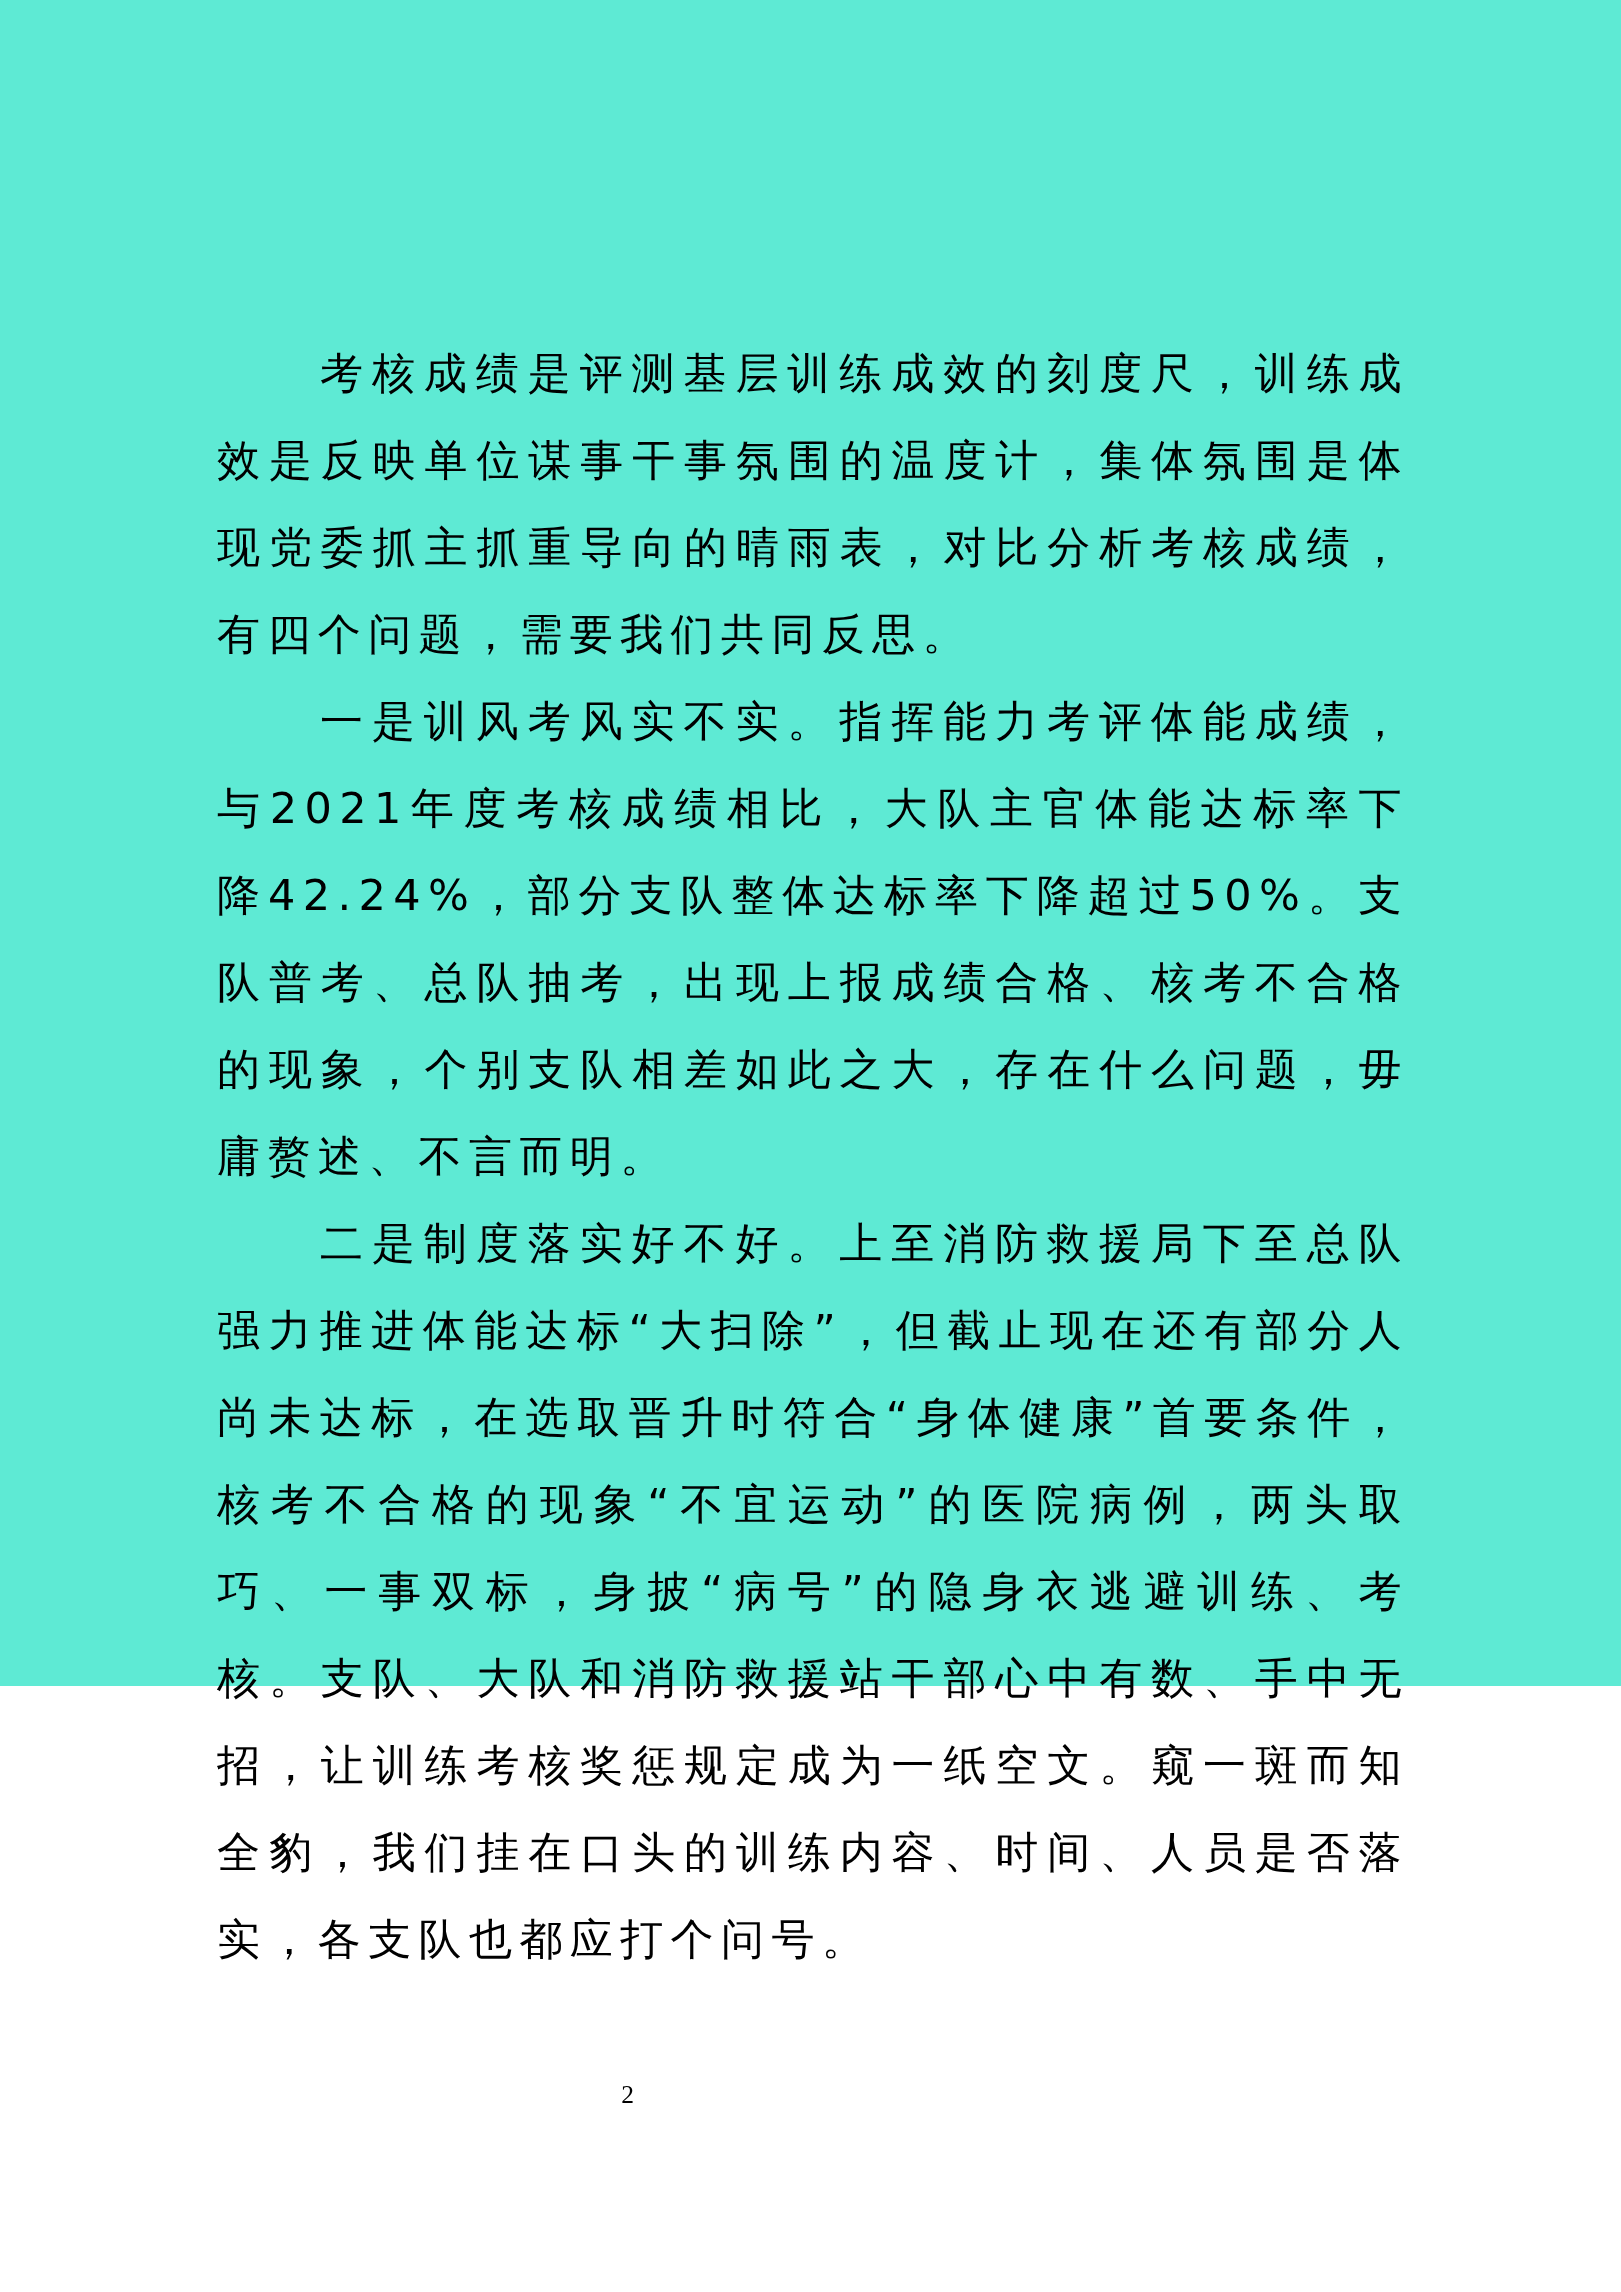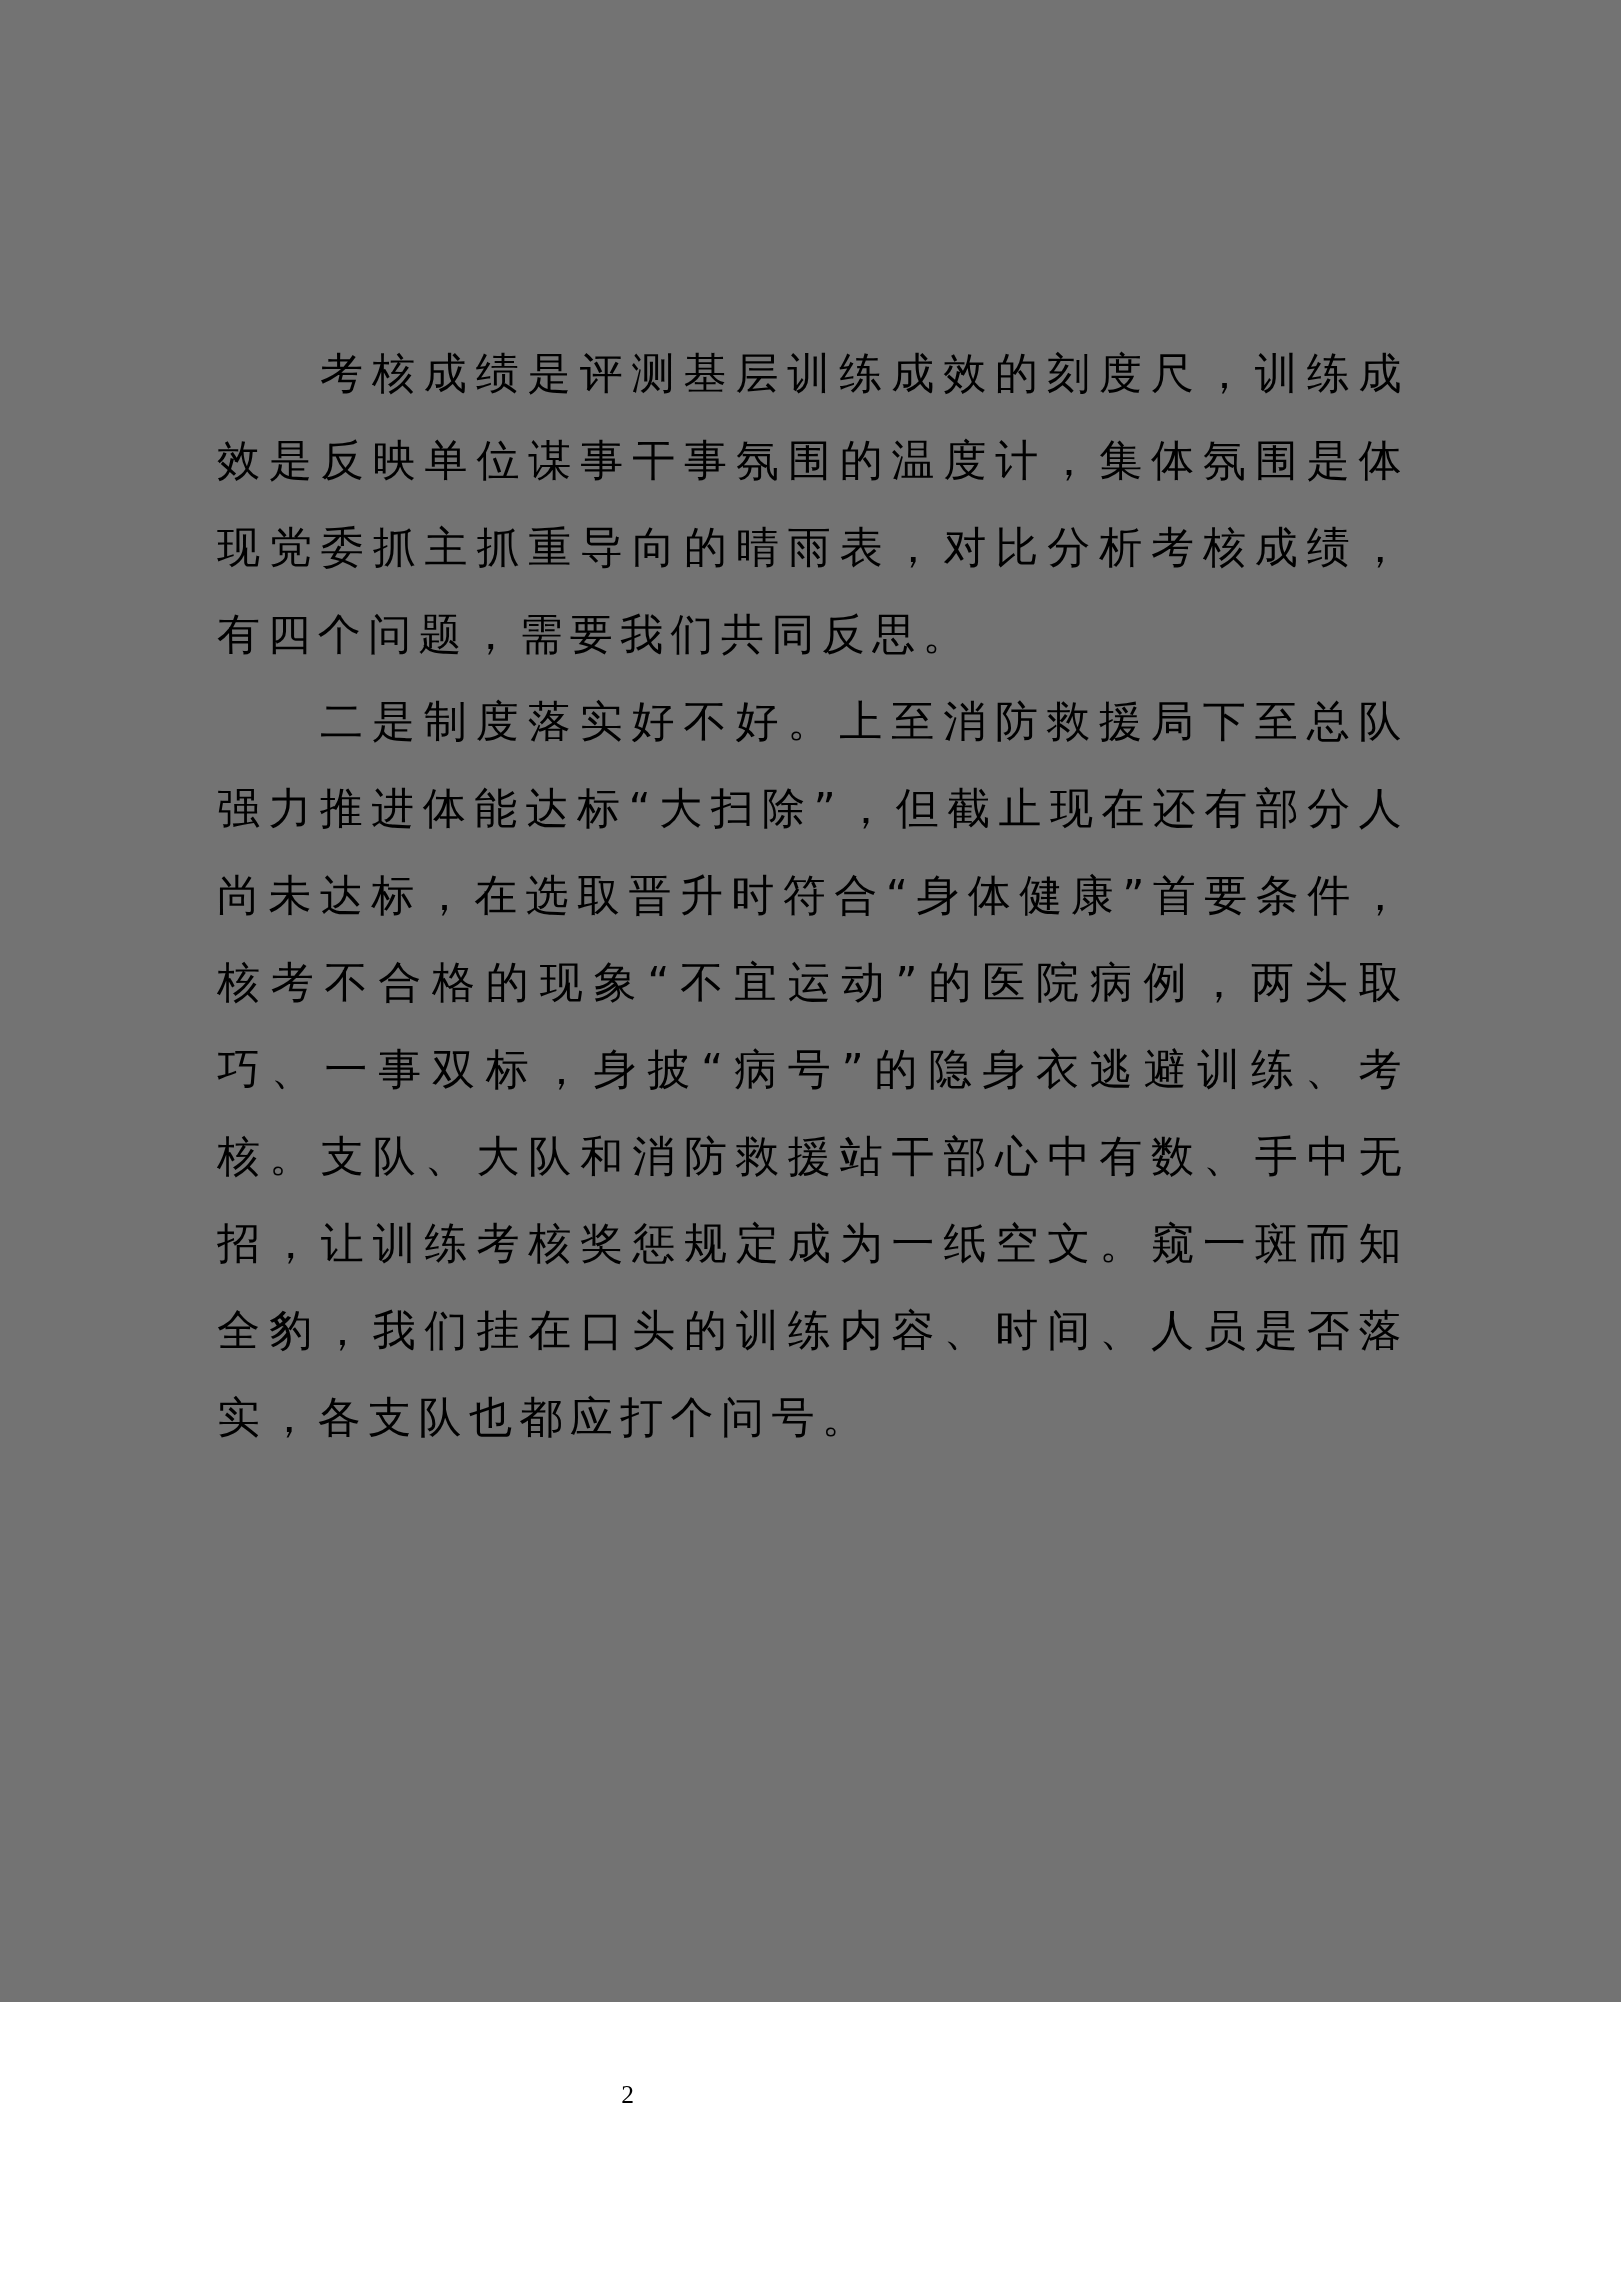--- a/index.html
+++ b/index.html
@@ -1,17 +1,17 @@
 <!DOCTYPE html>
 <html><head>
 <meta charset="utf-8">
 <style>
   html, body { margin: 0; padding: 0; background: #ffffff; }
   body { width: 1621px; height: 2293px; position: relative; overflow: hidden; }
-  .page { position: absolute; left: 0; top: 0; width: 1621px; height: 2002px; background: #737373; }
+  .page { position: absolute; left: 0; top: 0; width: 1621px; height: 1686px; background: #5eead4; }
   .content {
     position: absolute;
     left: 217px;
     top: 330px;
     width: 1192px;
     font-family: "DejaVu Sans", "Liberation Sans", sans-serif;
     font-size: 43px;
     line-height: 87px;
     color: #000;
     letter-spacing: 7.4px;
@@ -33,17 +33,18 @@
     font-size: 25.5px;
     color: #000;
   }
 </style>
 </head>
 <body>
 
 <div class="page">
   <div class="content">
     <p class="para">考核成绩是评测基层训练成效的刻度尺，训练成效是反映单位谋事干事氛围的温度计，集体氛围是体现党委抓主抓重导向的晴雨表，对比分析考核成绩，有四个问题，需要我们共同反思。</p>
+    <p class="para">一是训风考风实不实。指挥能力考评体能成绩，与2021年度考核成绩相比，大队主官体能达标率下降42.24%，部分支队整体达标率下降超过50%。支队普考、总队抽考，出现上报成绩合格、核考不合格的现象，个别支队相差如此之大，存在什么问题，毋庸赘述、不言而明。</p>
     <p class="para">二是制度落实好不好。上至消防救援局下至总队强力推进体能达标“大扫除”，但截止现在还有部分人尚未达标，在选取晋升时符合“身体健康”首要条件，核考不合格的现象“不宜运动”的医院病例，两头取巧、一事双标，身披“病号”的隐身衣逃避训练、考核。支队、大队和消防救援站干部心中有数、手中无招，让训练考核奖惩规定成为一纸空文。窥一斑而知全豹，我们挂在口头的训练内容、时间、人员是否落实，各支队也都应打个问号。</p>
   </div>
   <div class="page-number">2</div>
 </div>
 
 
 </body></html>

